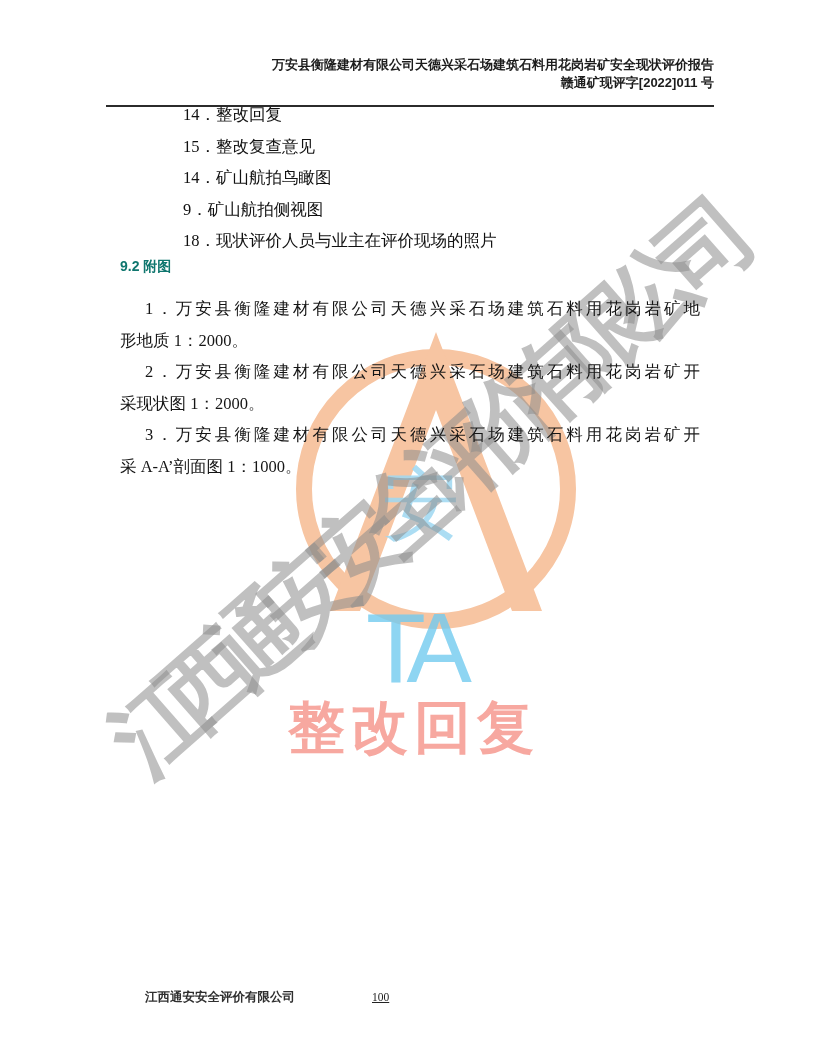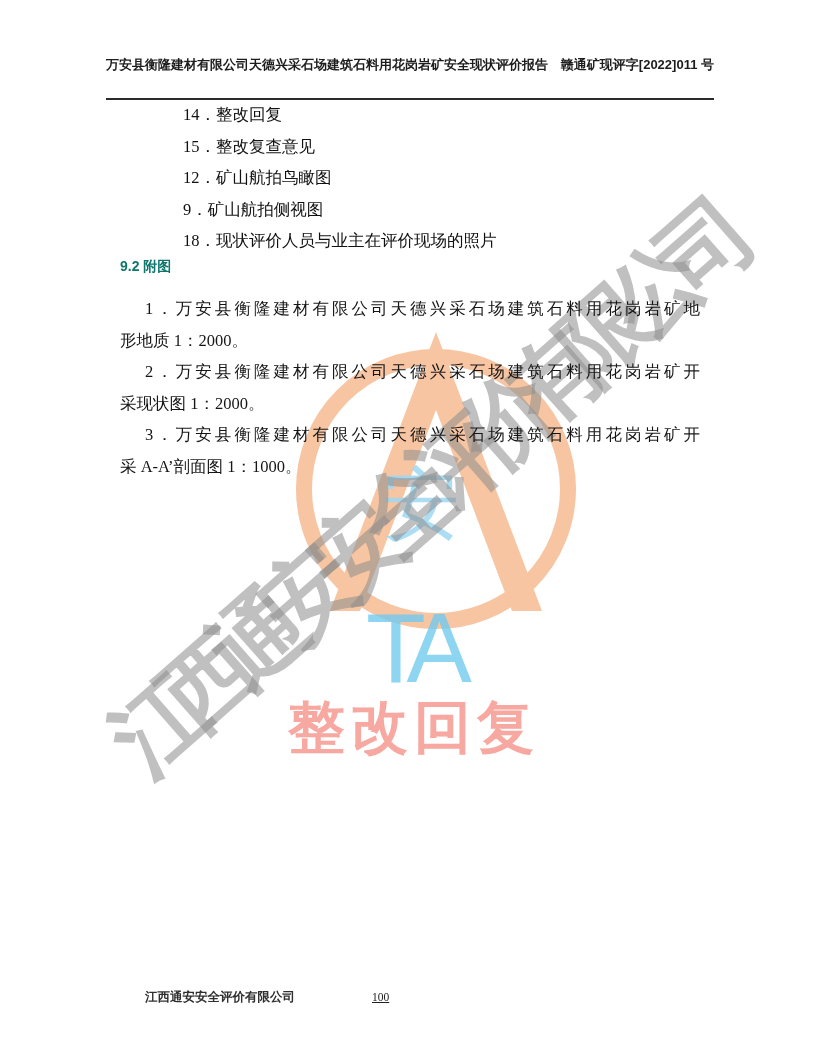--- a/index.html
+++ b/index.html
@@ -8,23 +8,23 @@
     width:816px;height:1056px;
     background:#ffffff;
     overflow:hidden;
     font-family:"Liberation Serif", serif;
     color:#151515;
   }
   
   .hdr{
     position:absolute;left:106px;top:56px;width:608px;
     display:flex;justify-content:space-between;align-items:flex-end;
-    padding-bottom:24px;border-bottom:2px solid #2b2b2b;
+    padding-bottom:13px;border-bottom:2px solid #2b2b2b;
     font-family:"Liberation Sans", sans-serif;
-    font-size:13px;font-weight:bold;color:#1c1c1c;white-space:nowrap;
+    font-size:13px;font-weight:bold;color:#1c1c1c;white-space:nowrap;flex-direction:column;
   }
   
   .att{
     position:absolute;left:142px;top:99px;
     font-size:16.5px;line-height:31.5px;color:#111;white-space:nowrap;margin-left:41px;
   }
   
   .sec{
     position:absolute;left:120px;top:258px;
     font-family:"Liberation Sans", sans-serif;
@@ -102,21 +102,21 @@
   <div class="content-layer">
 
     <div class="hdr">
       <span>万安县衡隆建材有限公司天德兴采石场建筑石料用花岗岩矿安全现状评价报告</span>
       <span>赣通矿现评字[2022]011 号</span>
     </div>
 
     <div class="att">
       <div>14．整改回复</div>
       <div>15．整改复查意见</div>
-      <div>12．矿山航拍鸟瞰图</div>
+      <div>14．矿山航拍鸟瞰图</div>
       <div>9．矿山航拍侧视图</div>
       <div>18．现状评价人员与业主在评价现场的照片</div>
     </div>
 
     <div class="sec">9.2 附图</div>
 
     <div class="figs">
       <div class="fline just">1．万安县衡隆建材有限公司天德兴采石场建筑石料用花岗岩矿地</div>
       <div class="fline">形地质 1：2000。</div>
       <div class="fline just">2．万安县衡隆建材有限公司天德兴采石场建筑石料用花岗岩矿开</div>

